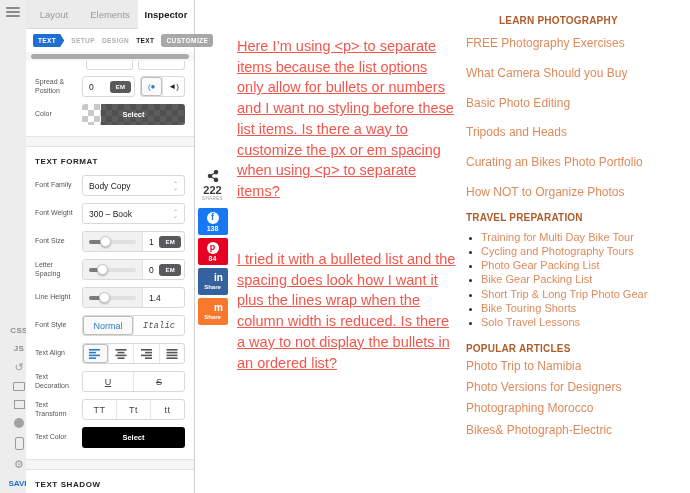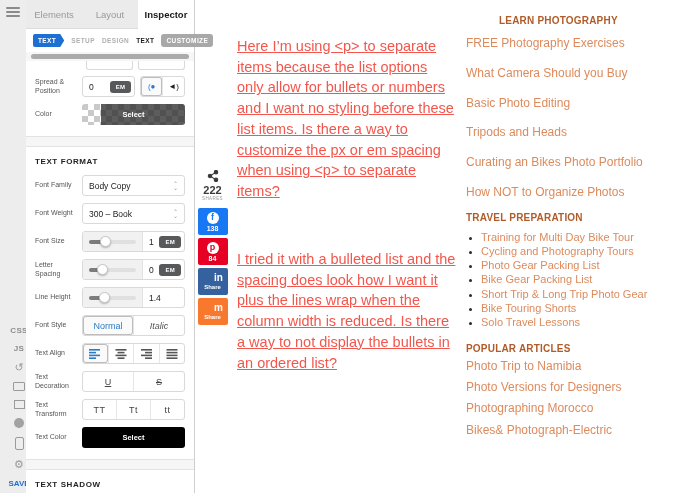--- a/index.html
+++ b/index.html
@@ -69,21 +69,21 @@
     font-size:9px; color:#444; border-left:1px solid #e6e6e6; }
   .btn-cell:first-child { border-left:none; }
   .btn-cell.selected { box-shadow:inset 0 0 0 1px #bdbdbd; border-radius:3px; background:#fafafa; color:#2a7cc9; }
   .checker { position:relative; height:21px; border-radius:3px; overflow:hidden;
     background:repeating-conic-gradient(#ffffff 0% 25%, #c9c9c9 0% 50%) 0 0 / 12px 12px;
     display:flex; align-items:center; justify-content:center; }
   .checker .shade { position:absolute; top:0; bottom:0; left:18%; right:0; background:rgba(48,48,48,.78); }
   .checker .lbl, .blackbar .lbl { position:relative; z-index:1; color:#fff; font-size:7.5px; font-weight:bold; }
   .blackbar { height:21px; border-radius:3px; background:#000; display:flex; align-items:center; justify-content:center; }
   .normal-italic { font-size:8.5px; }
-  .italic { font-style:italic; color:#555; }
+  .italic { font-style:italic; color:#555;font-family:Liberation Mono, monospace; }
   .deco-u { text-decoration:underline; }
   .deco-s { text-decoration:line-through; }
   .tt { font-size:10px; letter-spacing:.5px; color:#222; }
   .align-ico { display:block; }
 
   
   .share-col { position:absolute; left:196px; top:170px; width:33px;
     display:flex; flex-direction:column; align-items:center; }
   .share-count { font-size:11px; font-weight:bold; color:#3a3a3a; margin-top:2px; }
   .share-label { font-size:4.5px; color:#9a9a9a; letter-spacing:.4px; margin-bottom:7px; }
@@ -127,22 +127,22 @@
       <div class="ico-pages"></div>
       <div class="ico-circle"></div>
       <div class="ico-device"></div>
       <div class="strip-ico">⚙</div>
       <div class="save">SAVE</div>
     </div>
   </div>
 
   <div class="panel">
     <div class="tabs">
+      <div class="tab">Layout</div>
       <div class="tab">Elements</div>
-      <div class="tab">Layout</div>
       <div class="tab active">Inspector</div>
     </div>
     <div class="subtabs">
       <span class="badge-arrow">TEXT</span>
       <span class="subtab-dim">SETUP</span>
       <span class="subtab-dim">DESIGN</span>
       <span class="subtab-dark">TEXT</span>
       <span class="badge-gray">CUSTOMIZE</span>
     </div>
     <div class="hscroll"></div>

